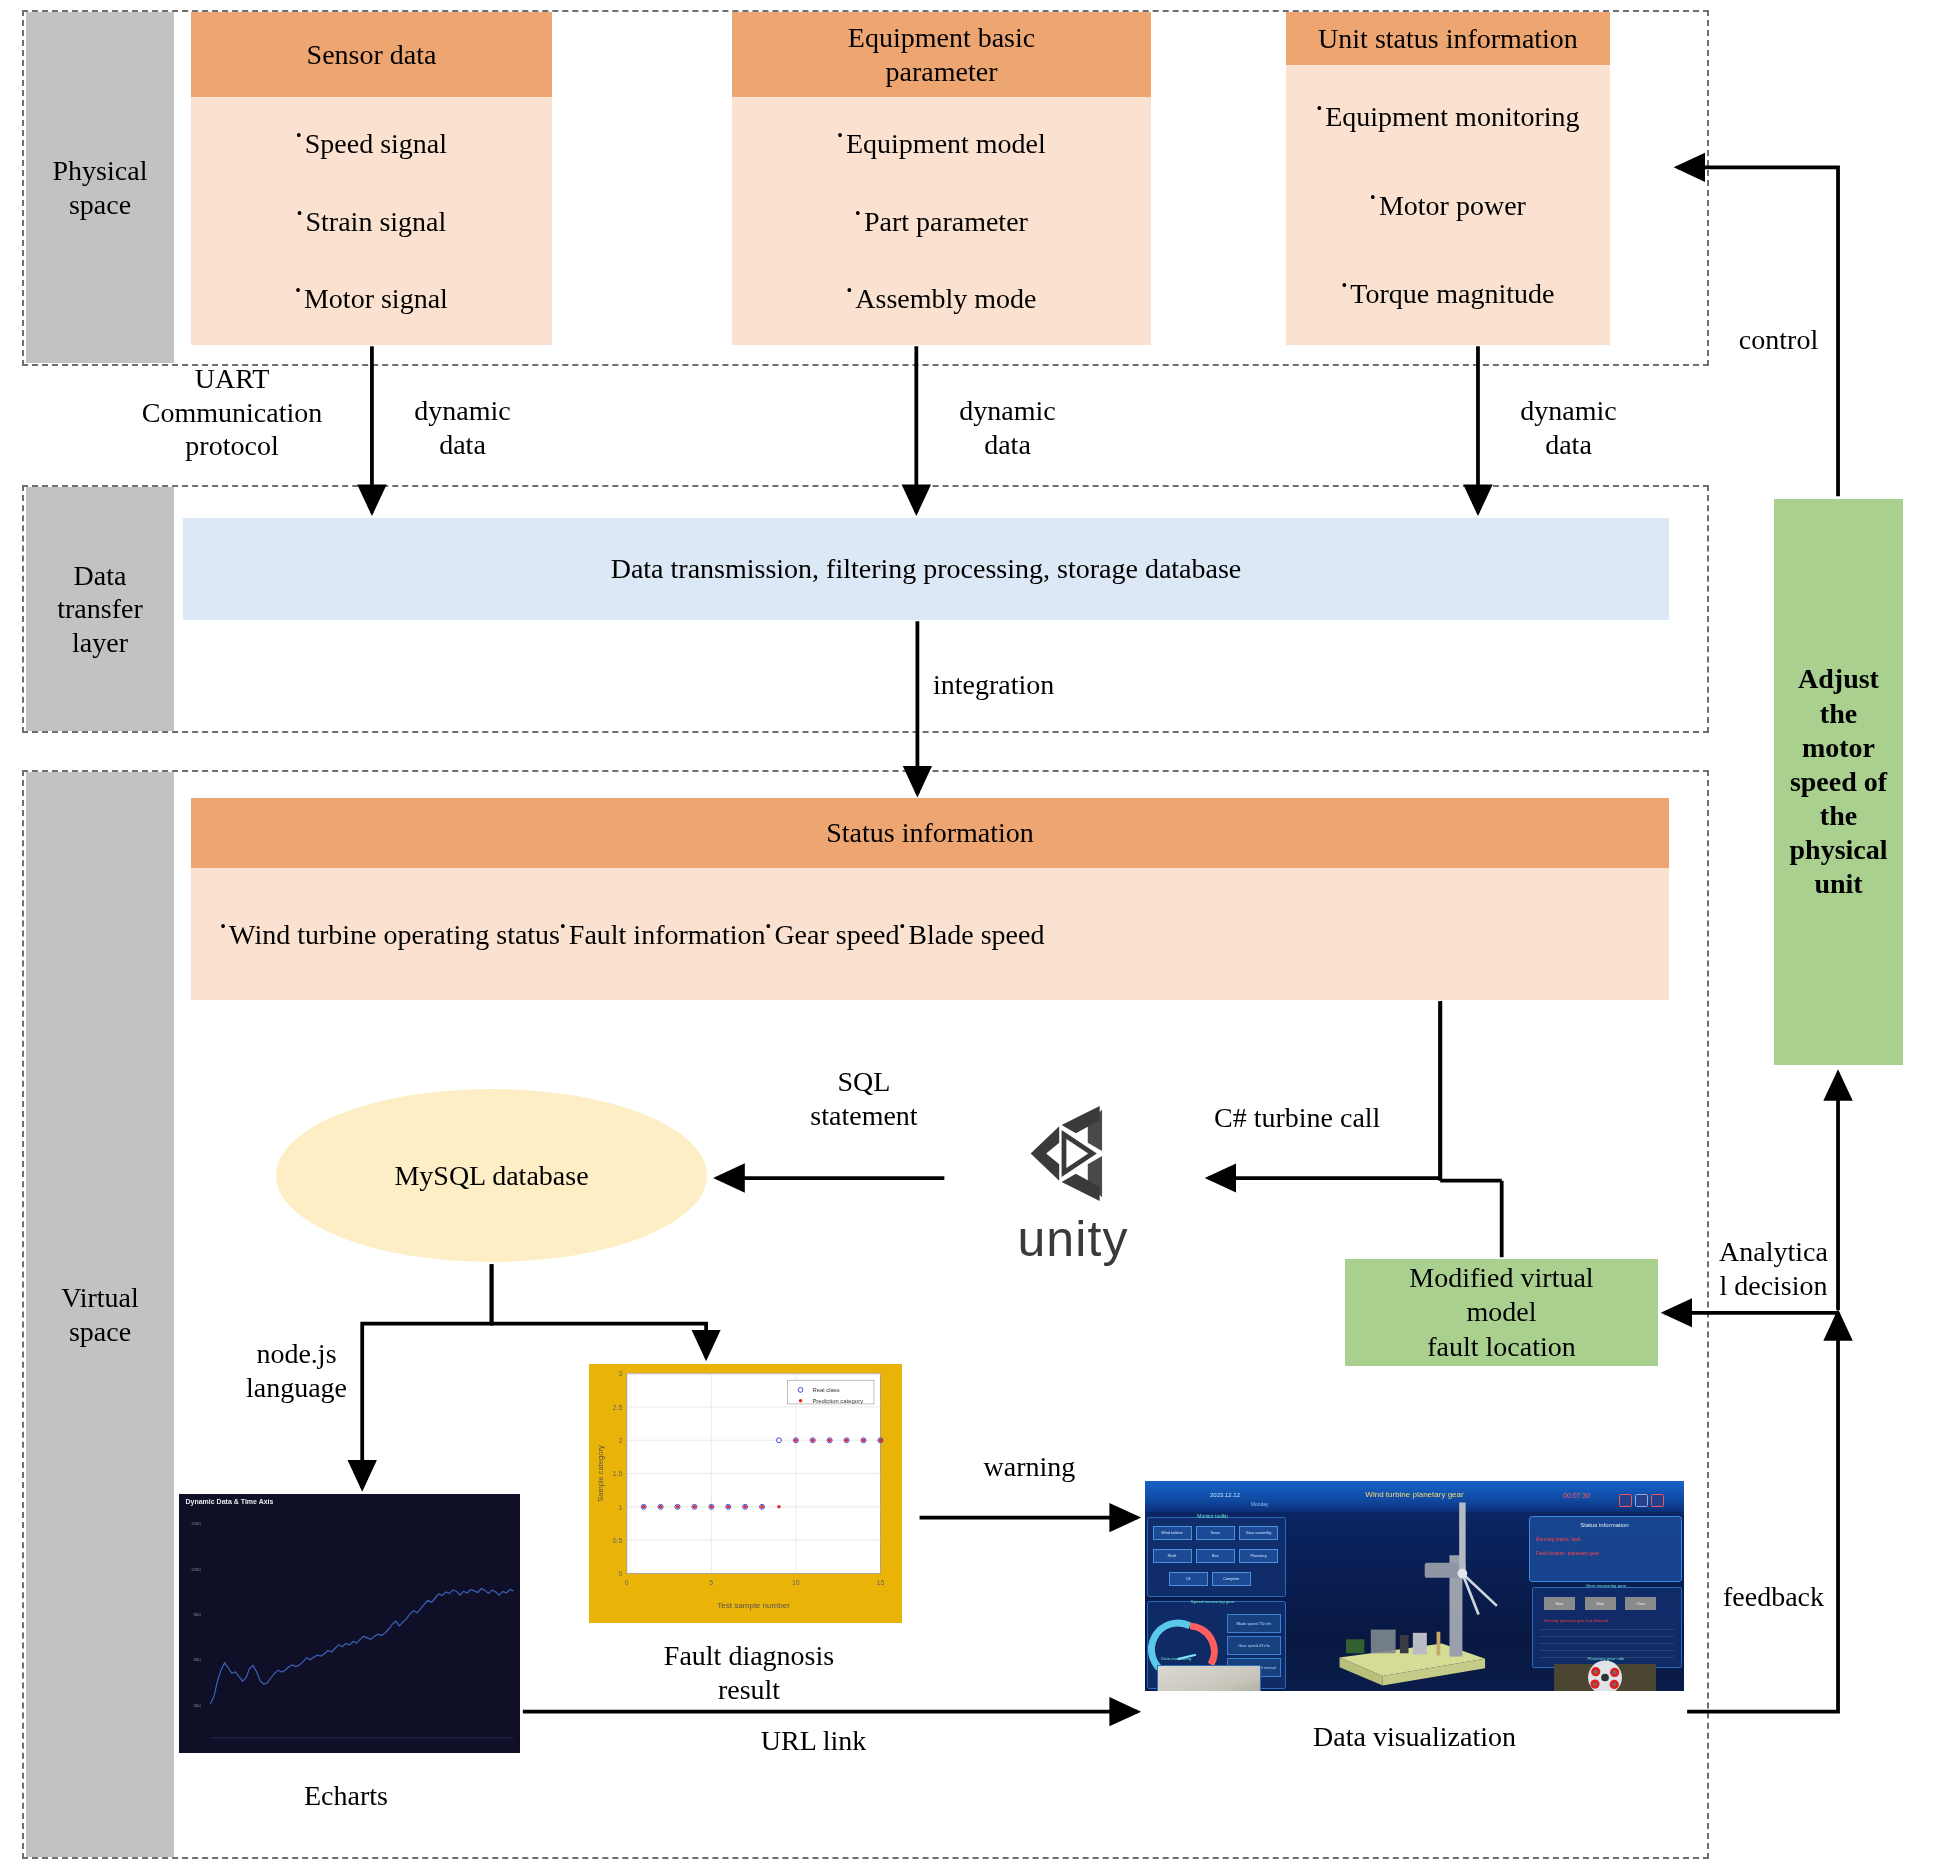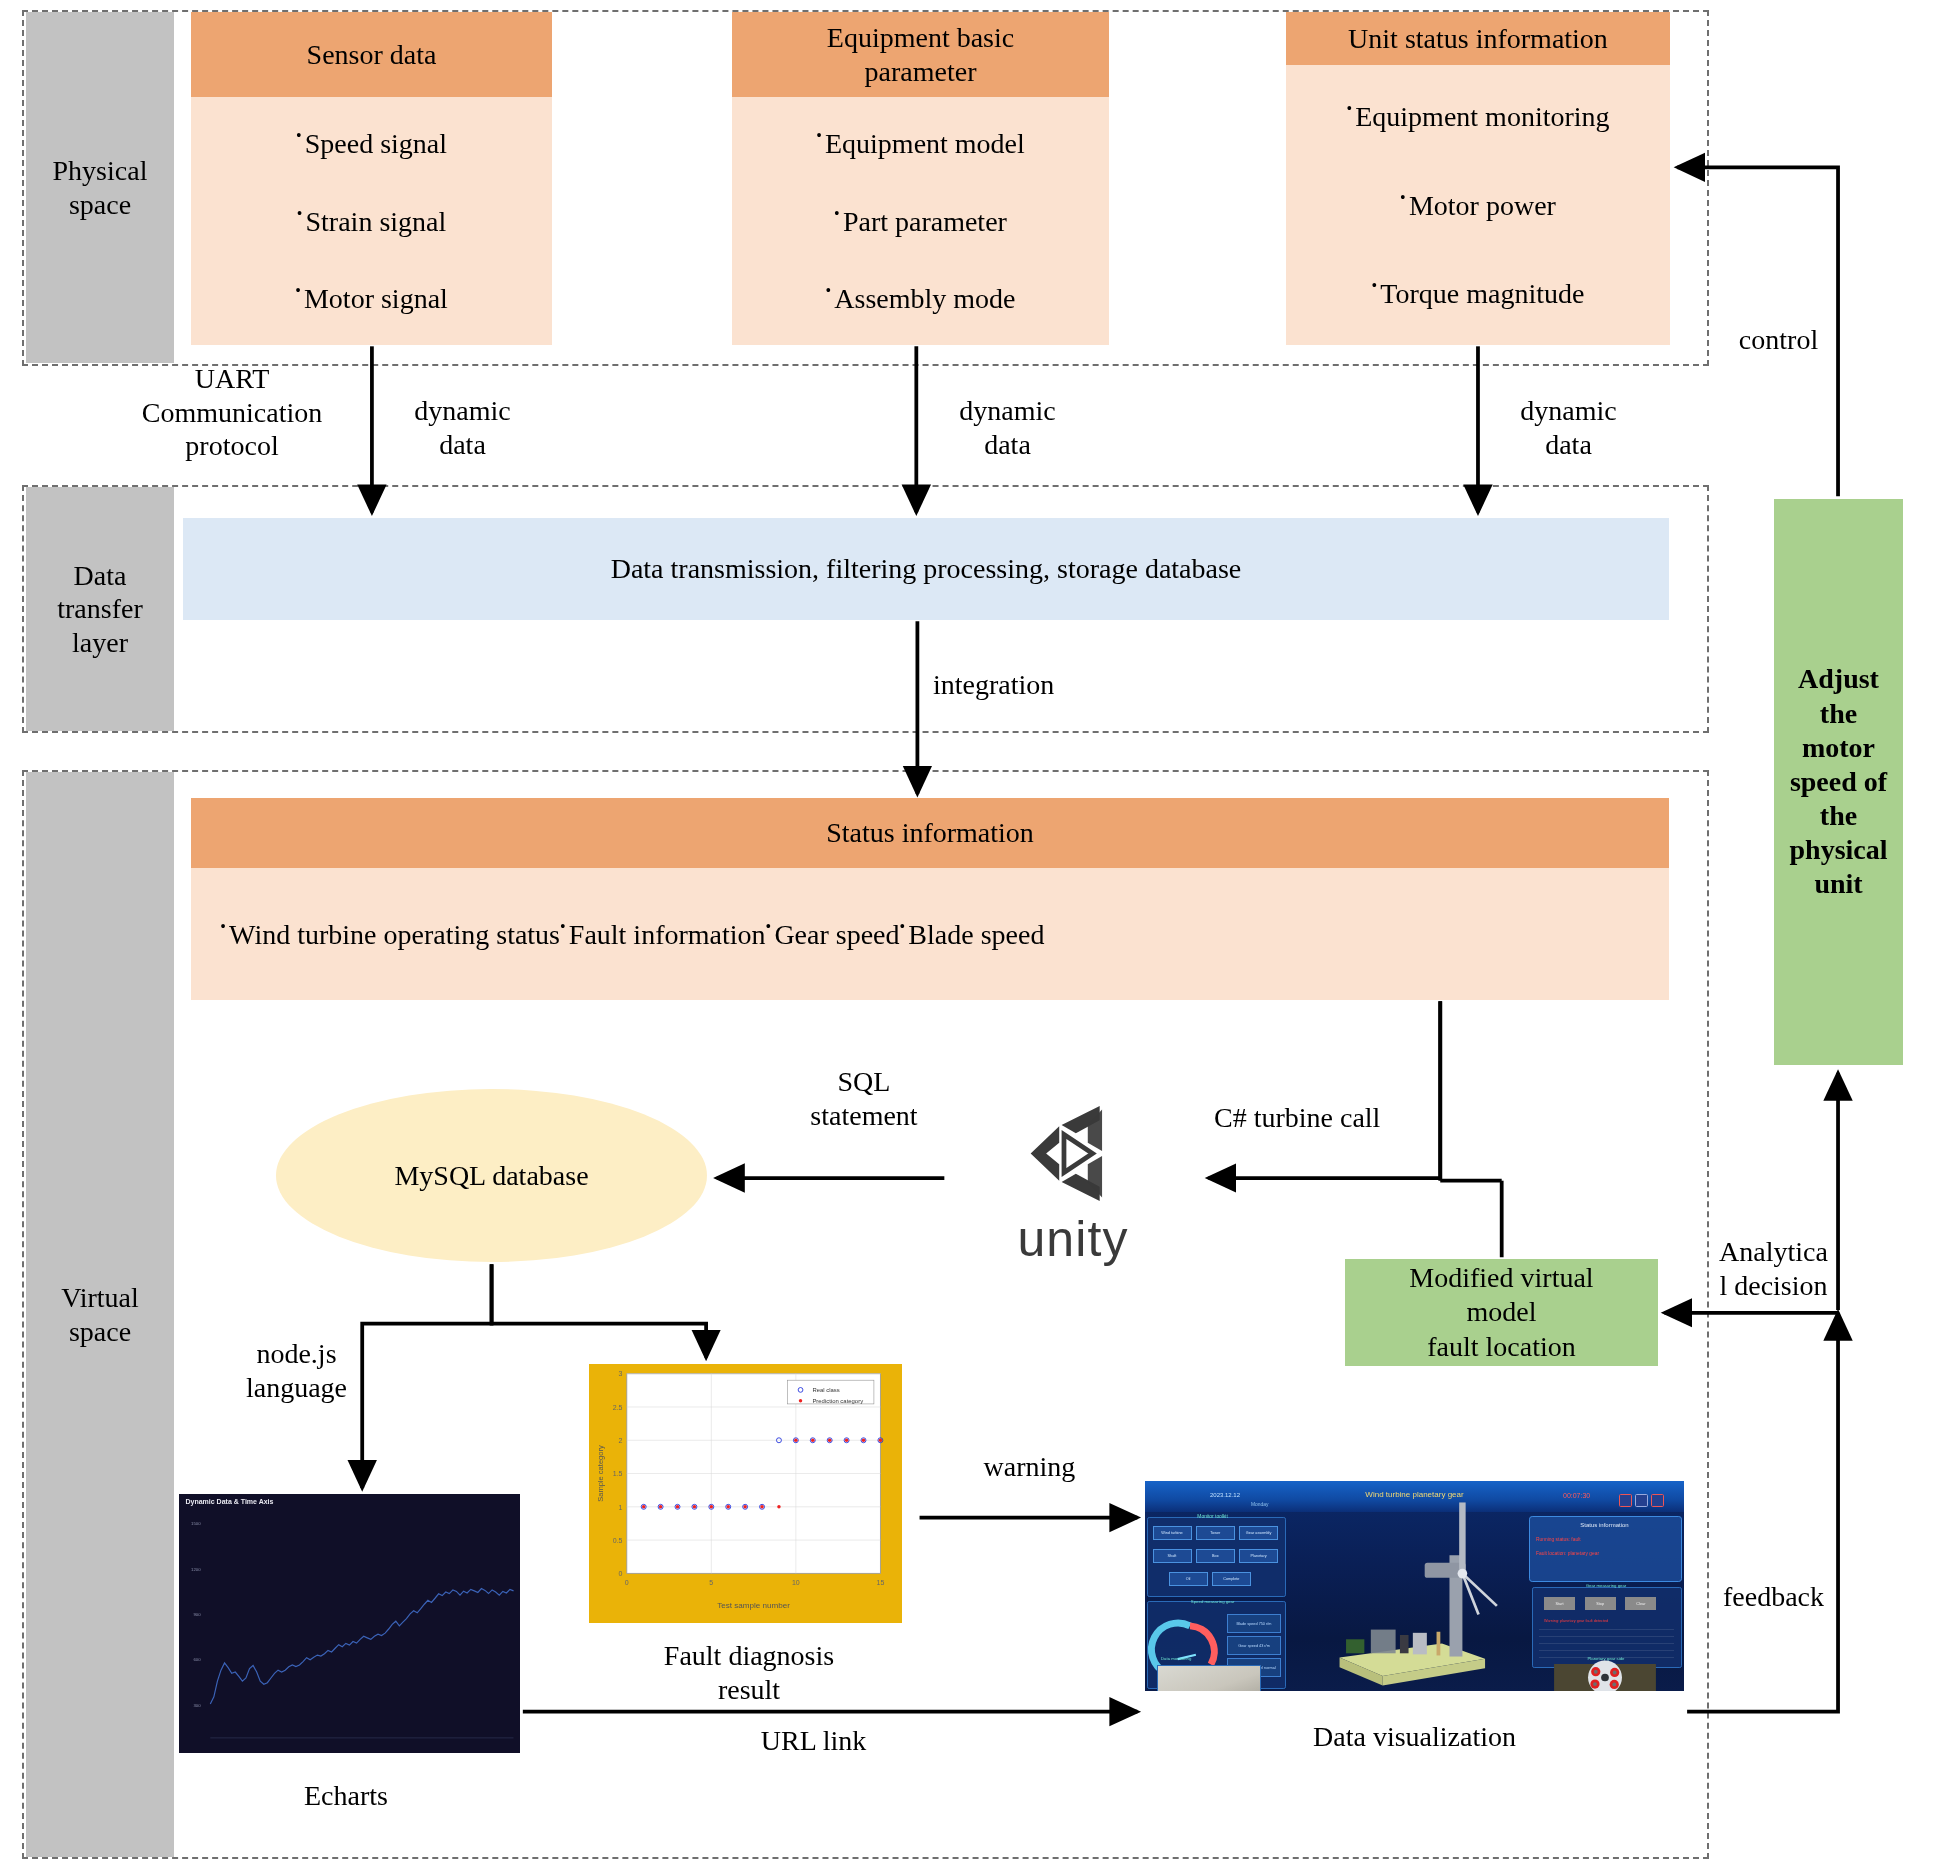--- a/index.html
+++ b/index.html
@@ -77,31 +77,31 @@
 
 <div class="card" style="left:191px;top:12px;width:361px;height:333px;">
   <div class="card-head" style="height:85px;white-space:pre-line;">Sensor data</div>
   <div class="card-body" style="height:248px;">
     <div class="bullet">Speed signal</div>
     <div class="bullet">Strain signal</div>
     <div class="bullet">Motor signal</div>
   </div>
 </div>
 
-<div class="card" style="left:732px;top:12px;width:377px;height:333px;">
+<div class="card" style="left:732px;top:12px;width:419px;height:333px;">
   <div class="card-head" style="height:85px;white-space:pre-line;">Equipment basic
 parameter</div>
   <div class="card-body" style="height:248px;">
     <div class="bullet">Equipment model</div>
     <div class="bullet">Part parameter</div>
     <div class="bullet">Assembly mode</div>
   </div>
 </div>
 
-<div class="card" style="left:1286px;top:12px;width:384px;height:333px;">
+<div class="card" style="left:1286px;top:12px;width:324px;height:333px;">
   <div class="card-head" style="height:53px;white-space:pre-line;">Unit status information</div>
   <div class="card-body" style="height:280px;">
     <div class="bullet">Equipment monitoring</div>
     <div class="bullet">Motor power</div>
     <div class="bullet">Torque magnitude</div>
   </div>
 </div>
 
 <div class="bluebar" style="left:183px;top:518px;width:1486px;height:102px;">
   <span>Data transmission, filtering processing, storage database</span>

